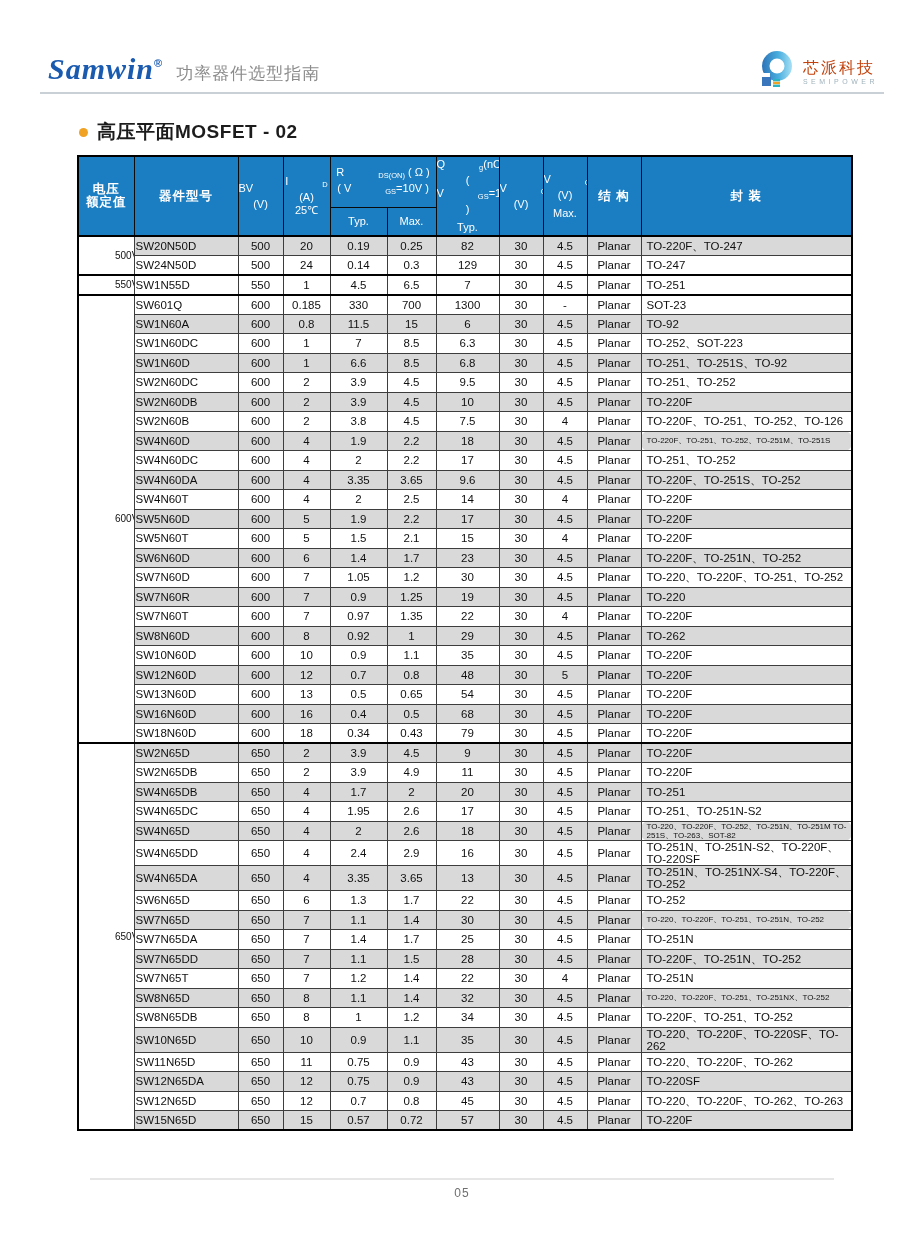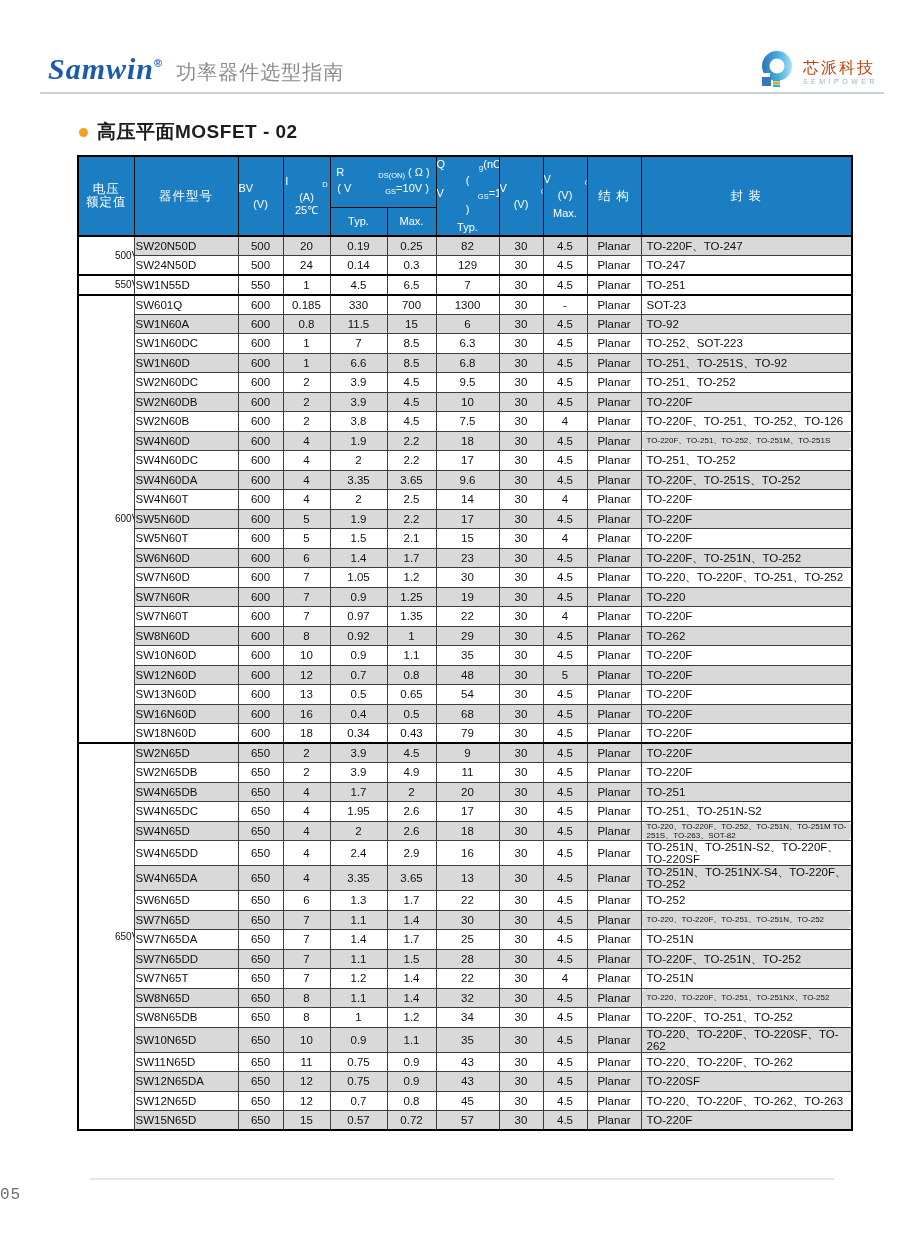--- a/index.html
+++ b/index.html
@@ -16,21 +16,21 @@
   }
 
   
   .page-header{position:absolute;top:50px;left:40px;right:40px;height:46px;}
   .brand-wrap{position:absolute;left:8px;top:4px;display:flex;align-items:baseline;}
   .brand{
     font-family:"Liberation Serif",serif;font-style:italic;font-weight:bold;
     font-size:30px;color:var(--brand-blue);letter-spacing:1px;line-height:30px;
   }
   .brand-reg{font-size:11px;color:var(--brand-blue);vertical-align:super;position:relative;top:-12px;font-style:normal;font-weight:bold;}
-  .brand-subtitle{font-size:20px;color:#8b8b8b;margin-left:14px;letter-spacing:1px;}
+  .brand-subtitle{font-size:17px;color:#8b8b8b;margin-left:14px;letter-spacing:1px;}
   .corp-logo{position:absolute;right:6px;top:-2px;display:flex;align-items:center;}
   .corp-text{margin-left:6px;display:flex;flex-direction:column;}
   .corp-cn{font-size:16px;color:#c2410c;letter-spacing:2px;line-height:18px;}
   .corp-en{font-size:7px;color:#9fb2bc;letter-spacing:3.5px;line-height:9px;}
   .header-rule{position:absolute;top:92px;left:40px;right:40px;height:2px;background:#c9d1d6;}
 
   
   .section{position:absolute;top:119px;left:79px;display:flex;align-items:center;justify-content:space-between;}
   .section-bullet{width:9px;height:9px;border-radius:50%;background:var(--accent-orange);flex:0 0 auto;}
   .section-title{margin-left:9px;font-size:19px;font-weight:bold;color:#1c1c1c;letter-spacing:0.5px;}
@@ -41,38 +41,38 @@
   table{border:2px solid #000;}
   th,td{border:1px solid #3d3d3d;overflow:hidden;}
   thead th{
     background:var(--header-blue);color:#fff;font-weight:normal;
     font-size:11px;text-align:center;vertical-align:middle;padding:1px 0;
     border:1px solid #0a0a0a;
   }
   thead tr.h1 th{height:37px;}
   thead tr.h2 th{height:21px;}
   thead{border-bottom:2px solid #000;}
-  .cjk-head{font-size:12.5px;letter-spacing:1px;}
+  .cjk-head{font-size:12.5px;letter-spacing:1px;font-weight:bold;}
   .sub{font-size:7.5px;vertical-align:-2px;letter-spacing:0;padding-left:34px;}
   .th-line{line-height:13px;}
   .th-bottom{line-height:13px;margin-top:5px;}
   tbody td{
     height:19.5px;font-size:11.5px;text-align:center;vertical-align:middle;
     padding:0;background:#fff;color:#101010;
   }
   tbody tr.shaded td{background:var(--row-shade);}
   td.cell-voltage{background:#fff !important;font-size:10px;padding-left:36px;}
   td.cell-part{text-align:left;padding-left:1px;}
   td.cell-pkg{text-align:left;padding-left:5px;line-height:12px;}
   td.cell-pkg.pkg-small{font-size:8px;line-height:9px;padding-right:2px;border-radius:8px;}
   tbody tr.group-start td{border-top:2px solid #000;}
 
   
   .footer-rule{position:absolute;top:1178px;left:90px;width:744px;height:2px;background:#e6e6e6;}
-  .page-num{position:absolute;top:1186px;left:0;right:0;font-size:16px;color:#6f6f6f;letter-spacing:1px;font-family:Liberation Mono, monospace;}
+  .page-num{position:absolute;top:1186px;left:0;right:0;text-align:center;font-size:12px;color:#6f6f6f;letter-spacing:1px;}
 </style>
 </head>
 <body>
 
 <div class="page-header">
   <div class="brand-wrap">
     <span class="brand">Samwin</span>
     <span class="brand-reg">®</span>
     <span class="brand-subtitle">功率器件选型指南</span>
   </div>

